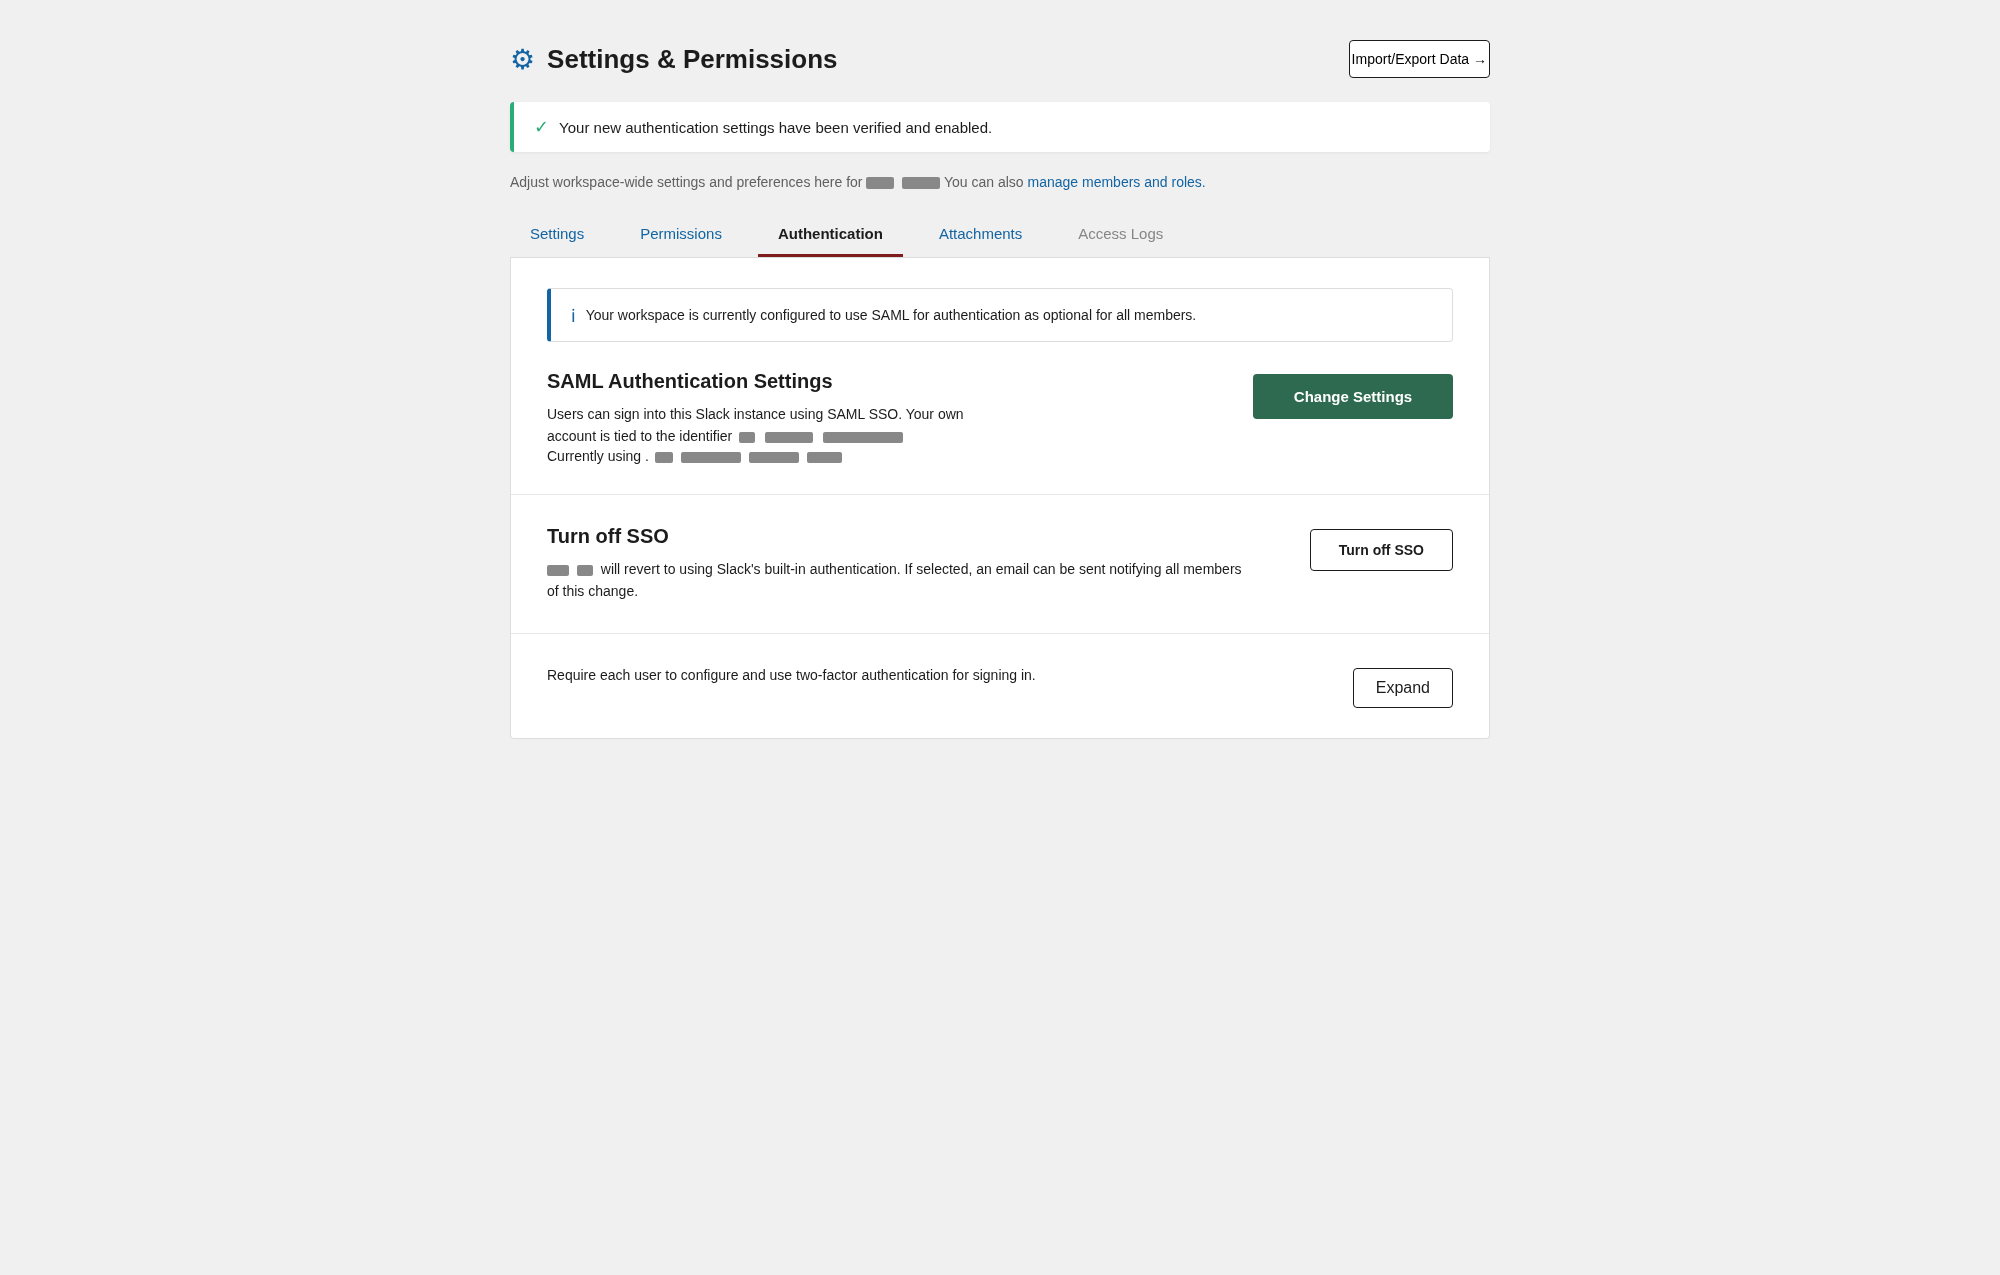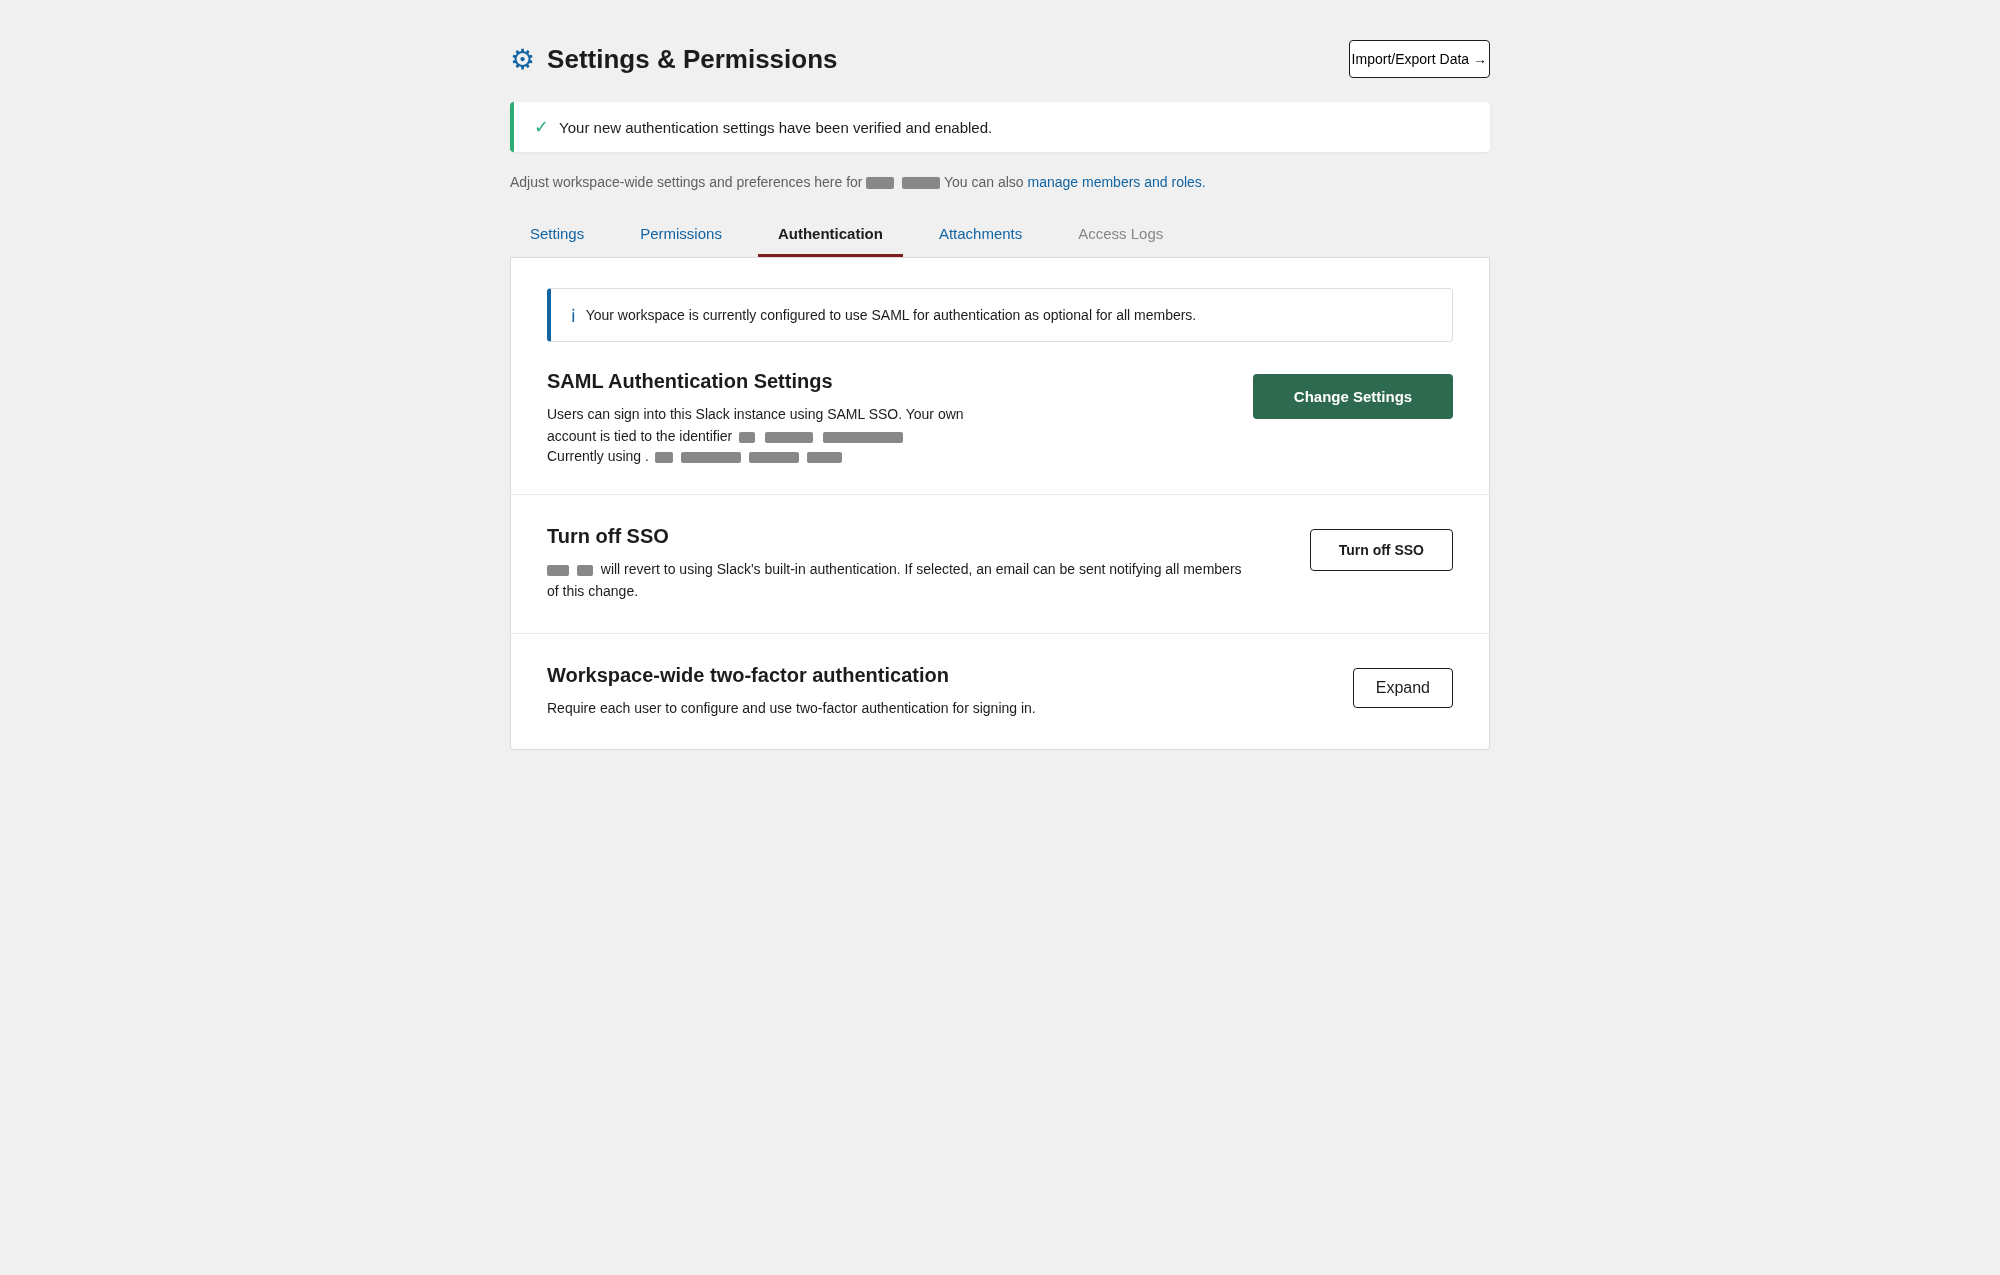--- a/index.html
+++ b/index.html
@@ -325,21 +325,20 @@
         </div>
         <div class="section-action">
           <button class="turn-off-sso-btn">Turn off SSO</button>
         </div>
       </div>
     </div>
 
     <div class="content-section">
       <div class="section-row">
         <div class="section-content">
-          <h2 class="section-title">Workspace-wide two-factor authentication</h2>
           <p class="section-desc">Require each user to configure and use two-factor authentication for signing in.</p>
         </div>
         <div class="section-action">
           <button class="expand-btn">Expand</button>
         </div>
       </div>
     </div>
 
   </div>
 </div>

